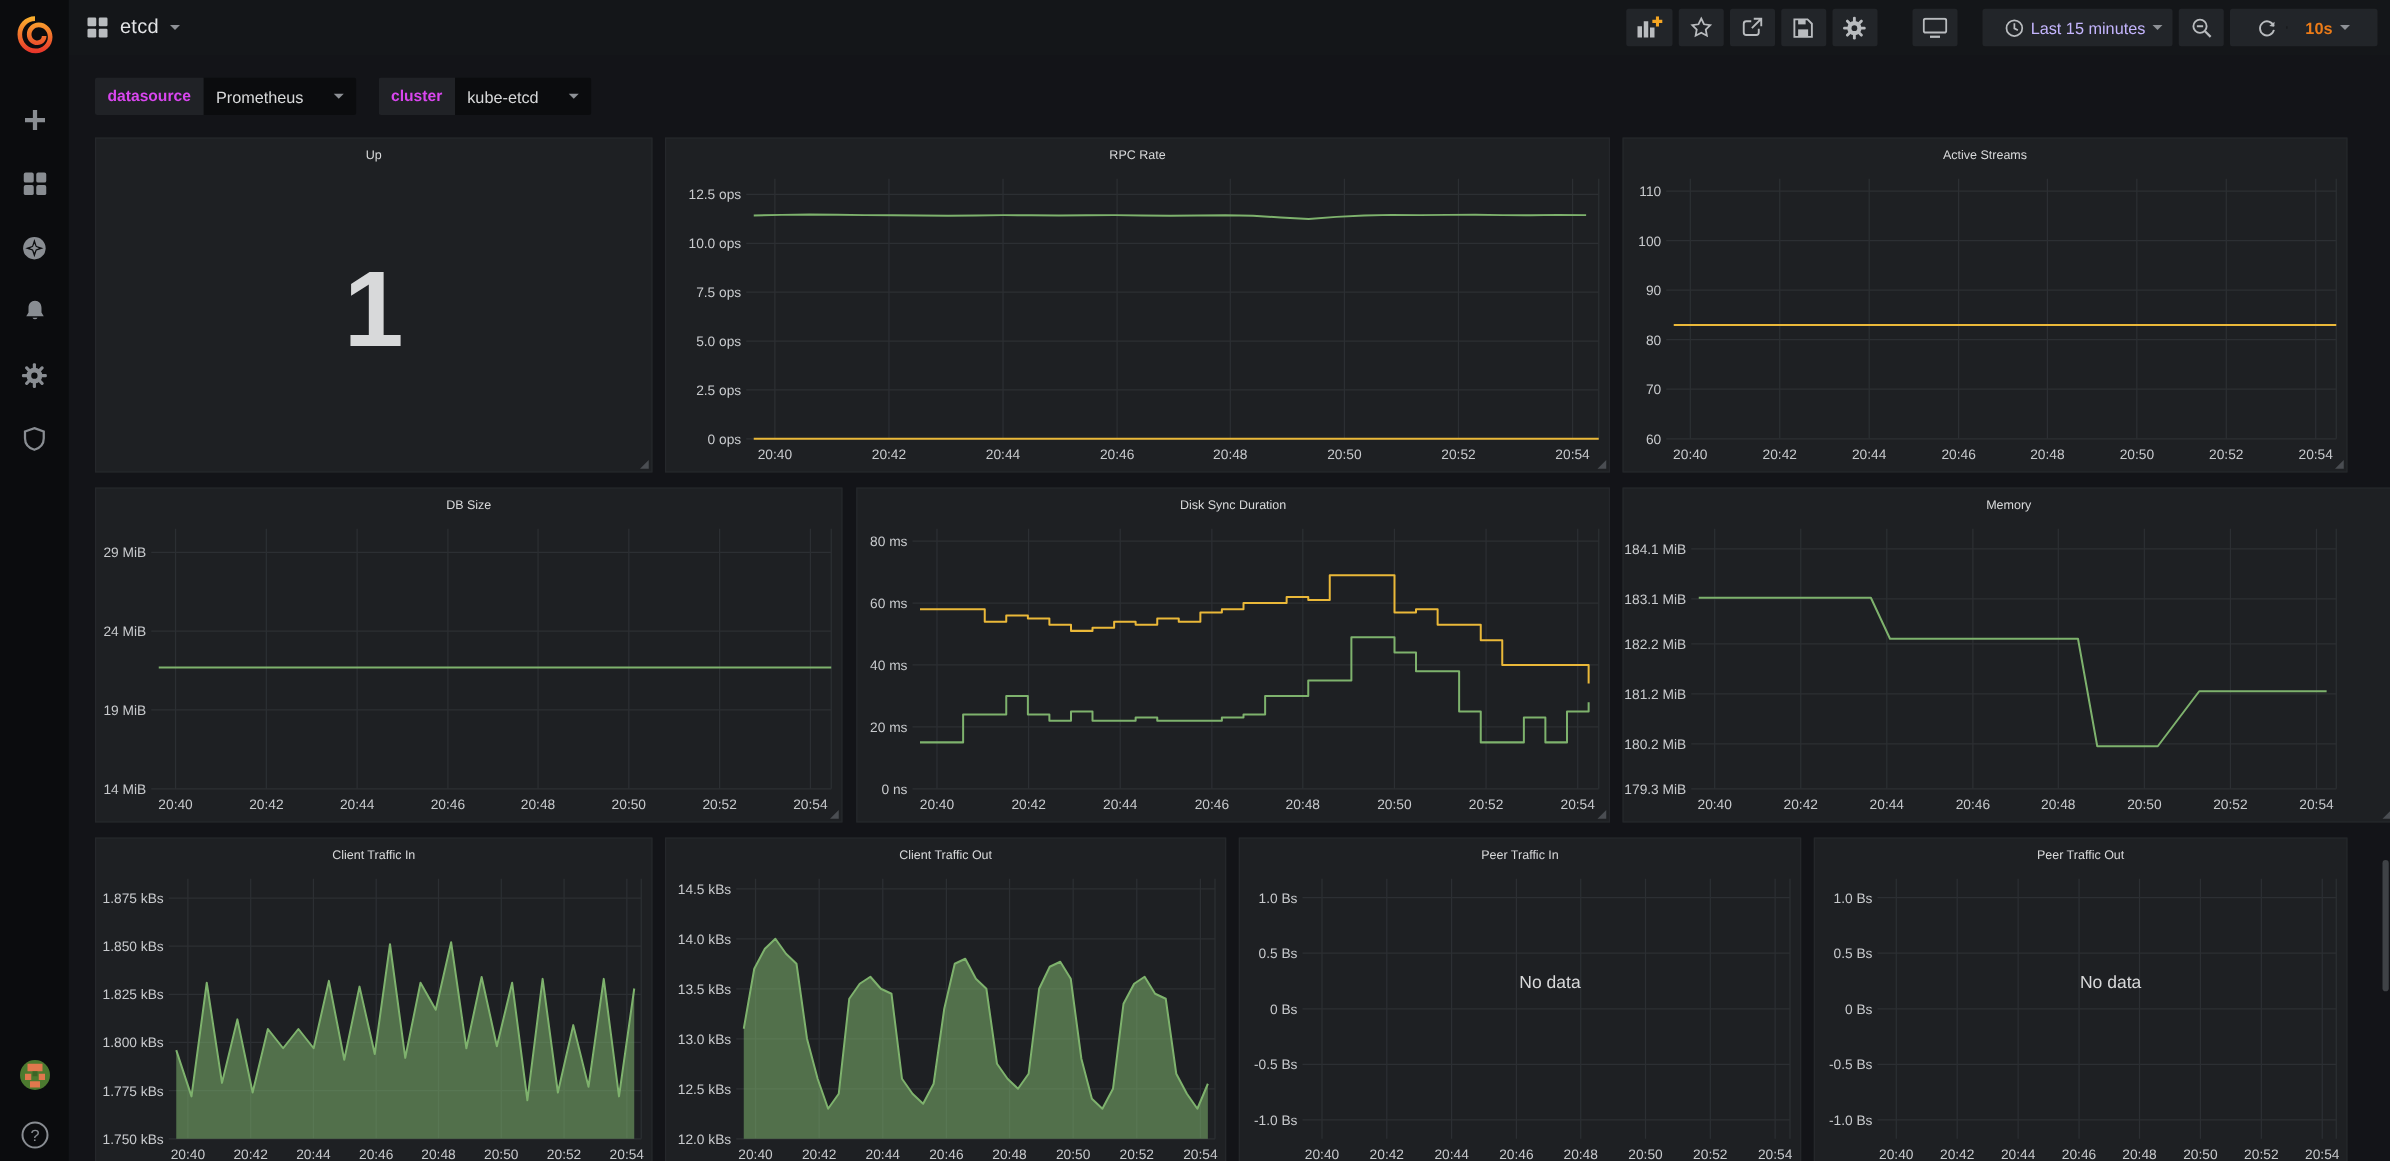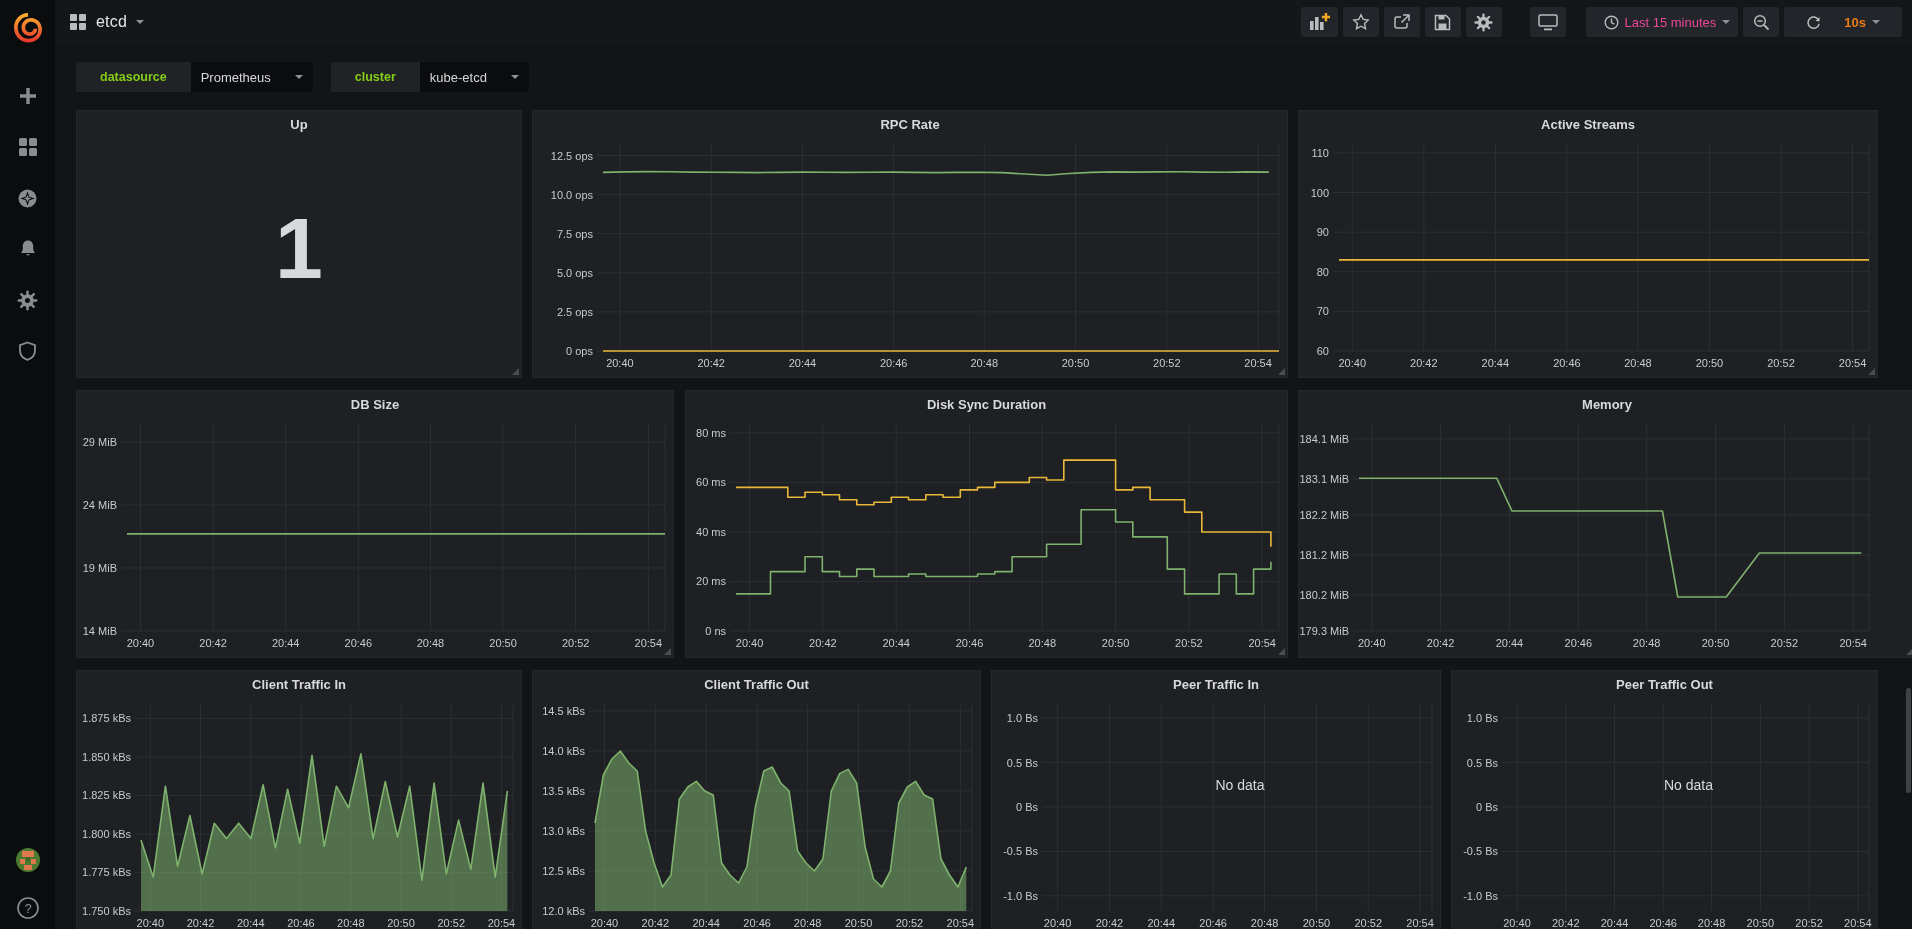--- a/index.html
+++ b/index.html
@@ -9,29 +9,29 @@
   .side-icons { margin-top:28px; display:flex; flex-direction:column; align-items:center; gap:25px; }
   .side-btn { width:34px; height:26px; display:flex; align-items:center; justify-content:center; color:#898d92; cursor:pointer; }
   .side-btn svg { display:block; }
   .side-bottom { position:absolute; bottom:8px; left:0; width:55px; display:flex; flex-direction:column; align-items:center; gap:22px; }
   .navbar { position:absolute; left:55px; top:0; width:1857px; height:44px; background:#141619; display:flex; align-items:center; padding:0 10px 0 14px; }
   .nav-left { display:flex; align-items:center; gap:9px; }
   .nav-title { color:#e3e4e6; font-size:16px; font-weight:400; letter-spacing:.2px; }
   .caret { width:0; height:0; border-left:4px solid transparent; border-right:4px solid transparent; border-top:4px solid #8e9196; display:inline-block; }
   .nav-right { margin-left:auto; display:flex; align-items:center; gap:5px; }
   .nav-btn { height:30px; min-width:36px; padding:0 8px; background:#222529; border-radius:2px; display:flex; align-items:center; justify-content:center; gap:6px; color:#9fa3a8; cursor:pointer; font-size:13px; }
-  .nav-btn.text { color:#ec4899;padding-left:18px; }
+  .nav-btn.text { color:#c4b5fd;padding-left:18px; }
   .nav-gap { width:18px; }
   .orange-txt { color:#eb7b18; font-weight:700; font-size:13px; }
   .submenu { position:absolute; left:76px; top:62px; display:flex; gap:18px; z-index:2; }
   .var-chip { display:flex; height:30px; border-radius:2px; overflow:hidden; cursor:pointer; }
-  .var-label { background:#202226; color:#84cc16; font-size:12.5px; font-weight:700; display:flex; align-items:center; padding:0 24px; }
+  .var-label { background:#202226; color:#d946ef; font-size:12.5px; font-weight:700; display:flex; align-items:center; padding:0 10px; }
   .var-value { background:#0b0c0e; color:#d8d9da; font-size:13px; display:flex; align-items:center; gap:24px; padding:0 10px; }
   .panel { position:absolute; background:#1e2023; border:1px solid #25272b; display:flex; flex-direction:column; }
-  .panel-title { height:26px; display:flex; align-items:center; justify-content:center; color:#d8d9da; font-size:13px; font-weight:700; cursor:pointer; flex:0 0 auto; }
+  .panel-title { height:26px; display:flex; align-items:center; justify-content:center; color:#d8d9da; font-size:10px; font-weight:400; cursor:pointer; flex:0 0 auto; }
   .chart { flex:1 1 auto; position:relative; }
   .chart svg { position:absolute; left:0; top:0; }
   .stat-wrap { flex:1 1 auto; display:flex; align-items:center; justify-content:center; }
   .stat-value { color:#d8d9da; font-size:86px; font-weight:600; margin-top:-18px; }
   .resize-handle { position:absolute; right:2px; bottom:2px; width:0; height:0; border-left:7px solid transparent; border-bottom:7px solid #4a4d52; cursor:nwse-resize; }
   .scroll-thumb { position:absolute; right:1px; top:688px; width:5px; height:105px; background:#3f4246; border-radius:3px; z-index:9; cursor:grab; }
 </style>
 </head>
 <body>
 

